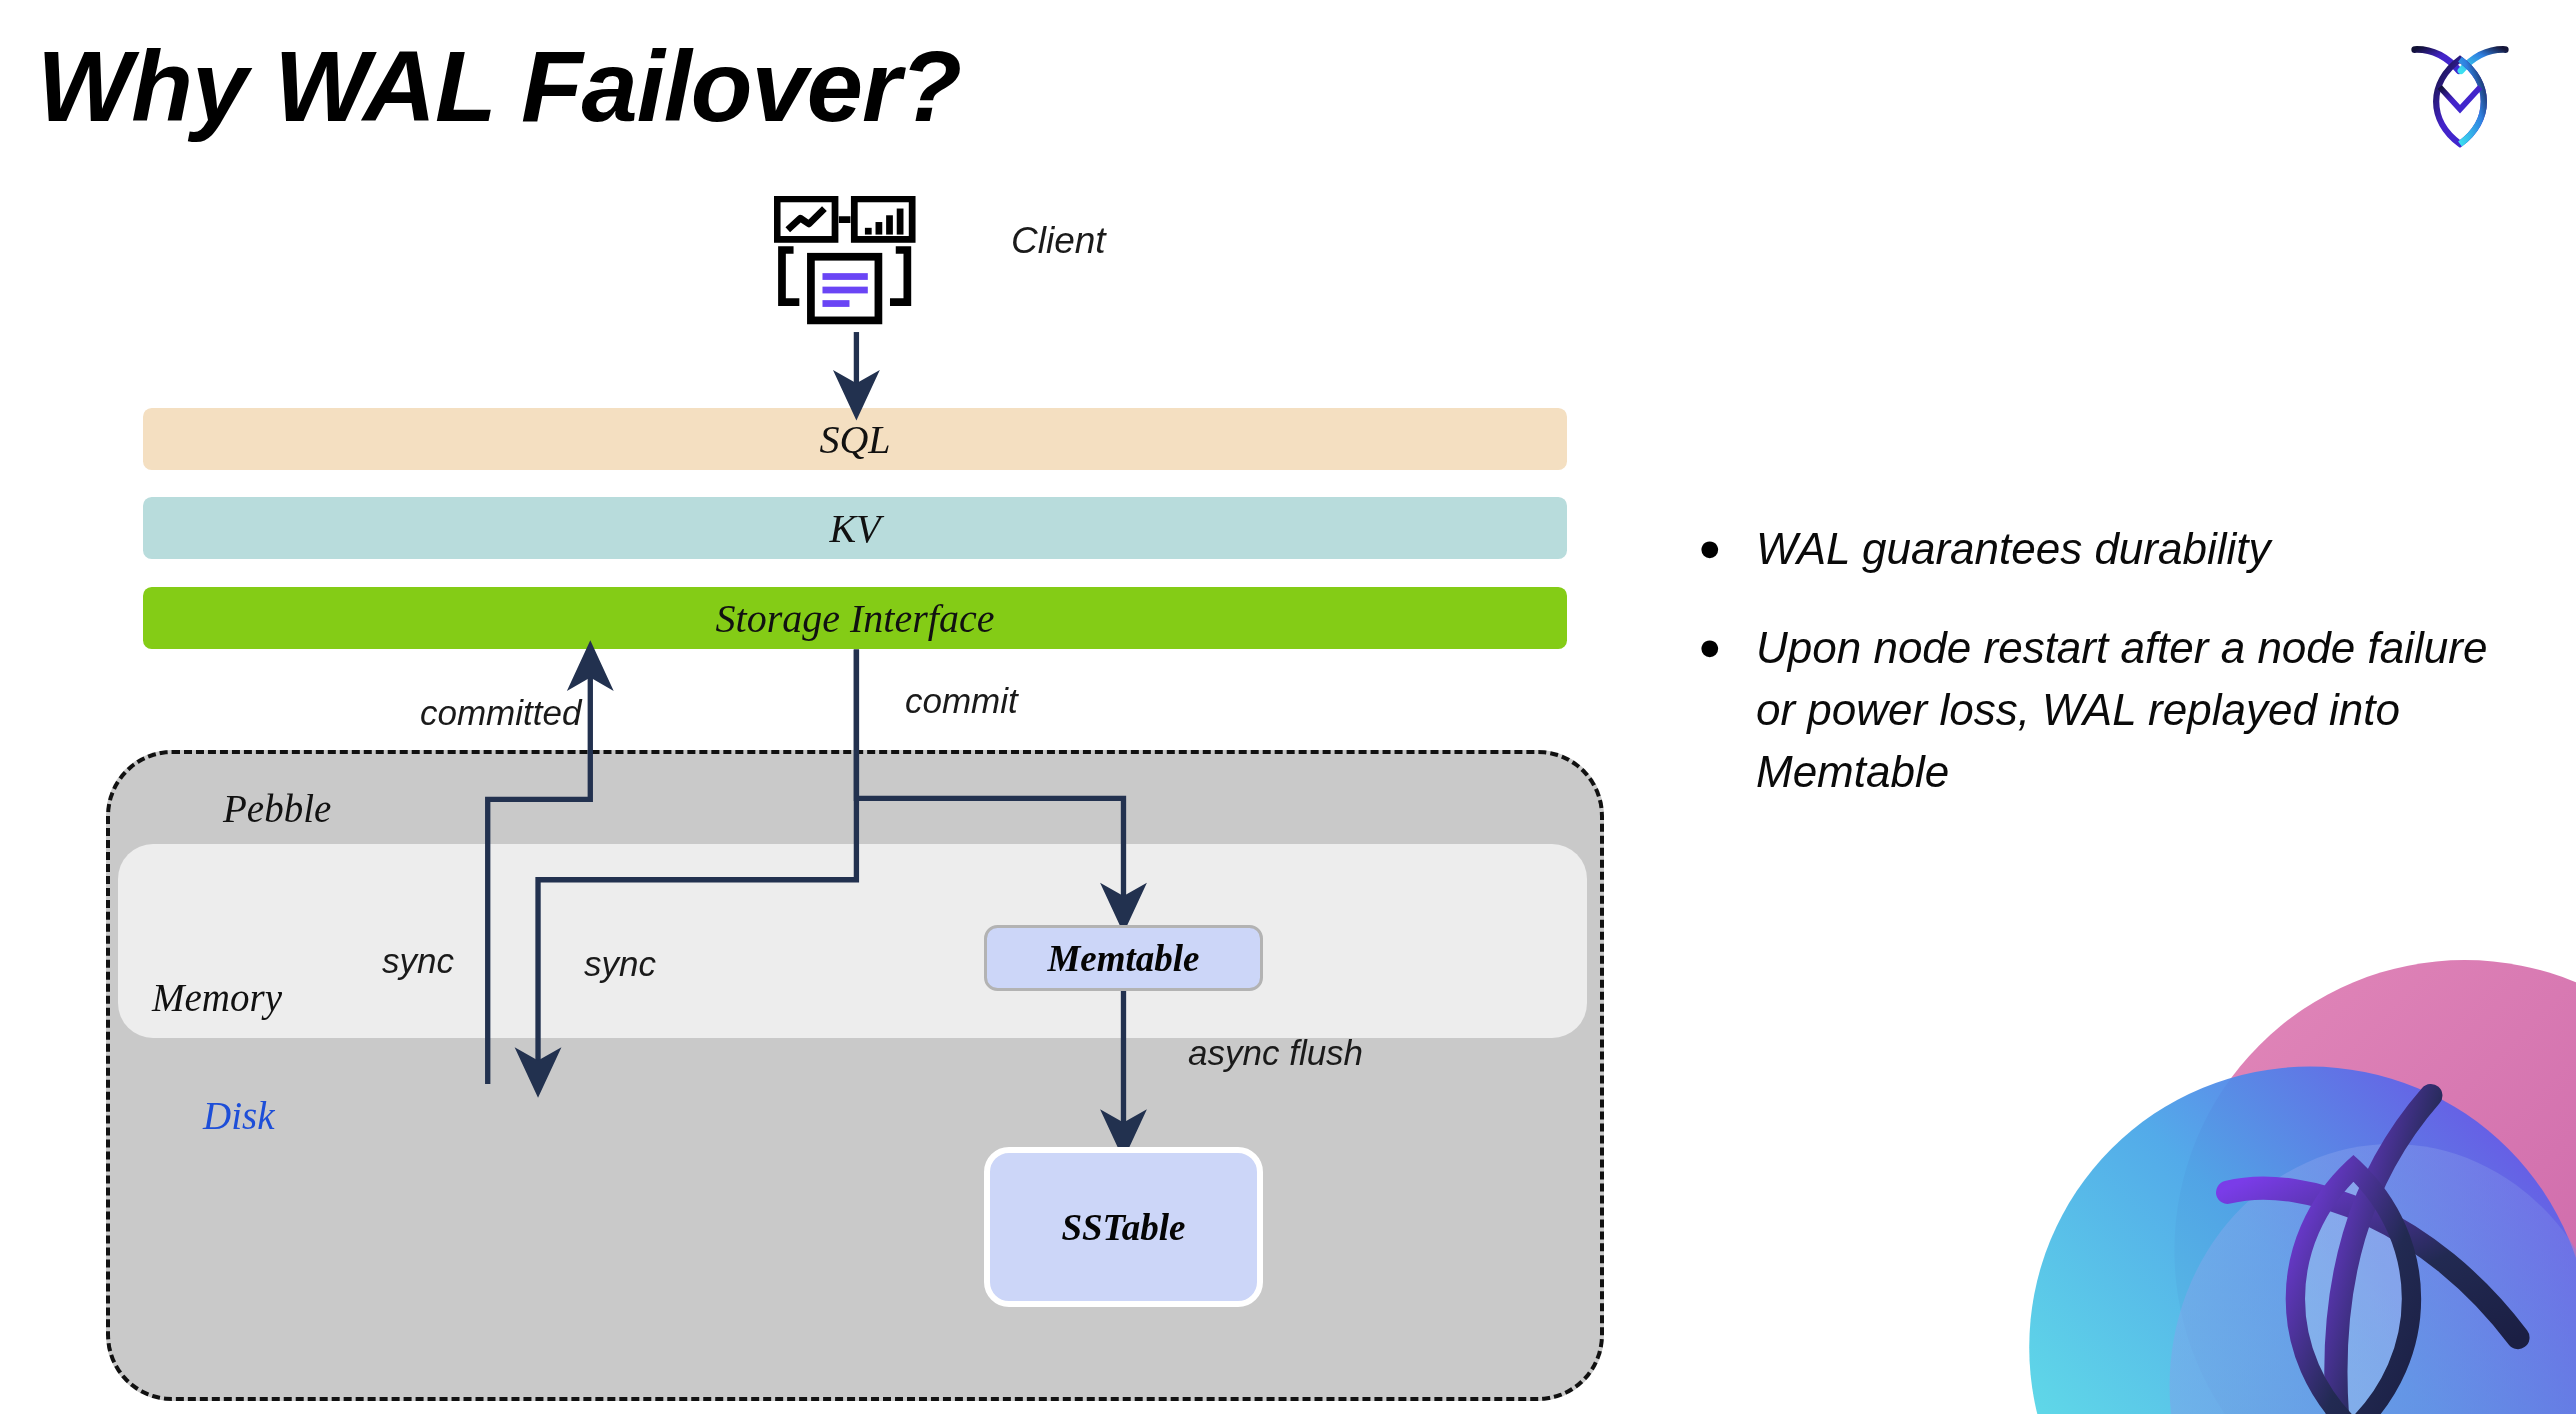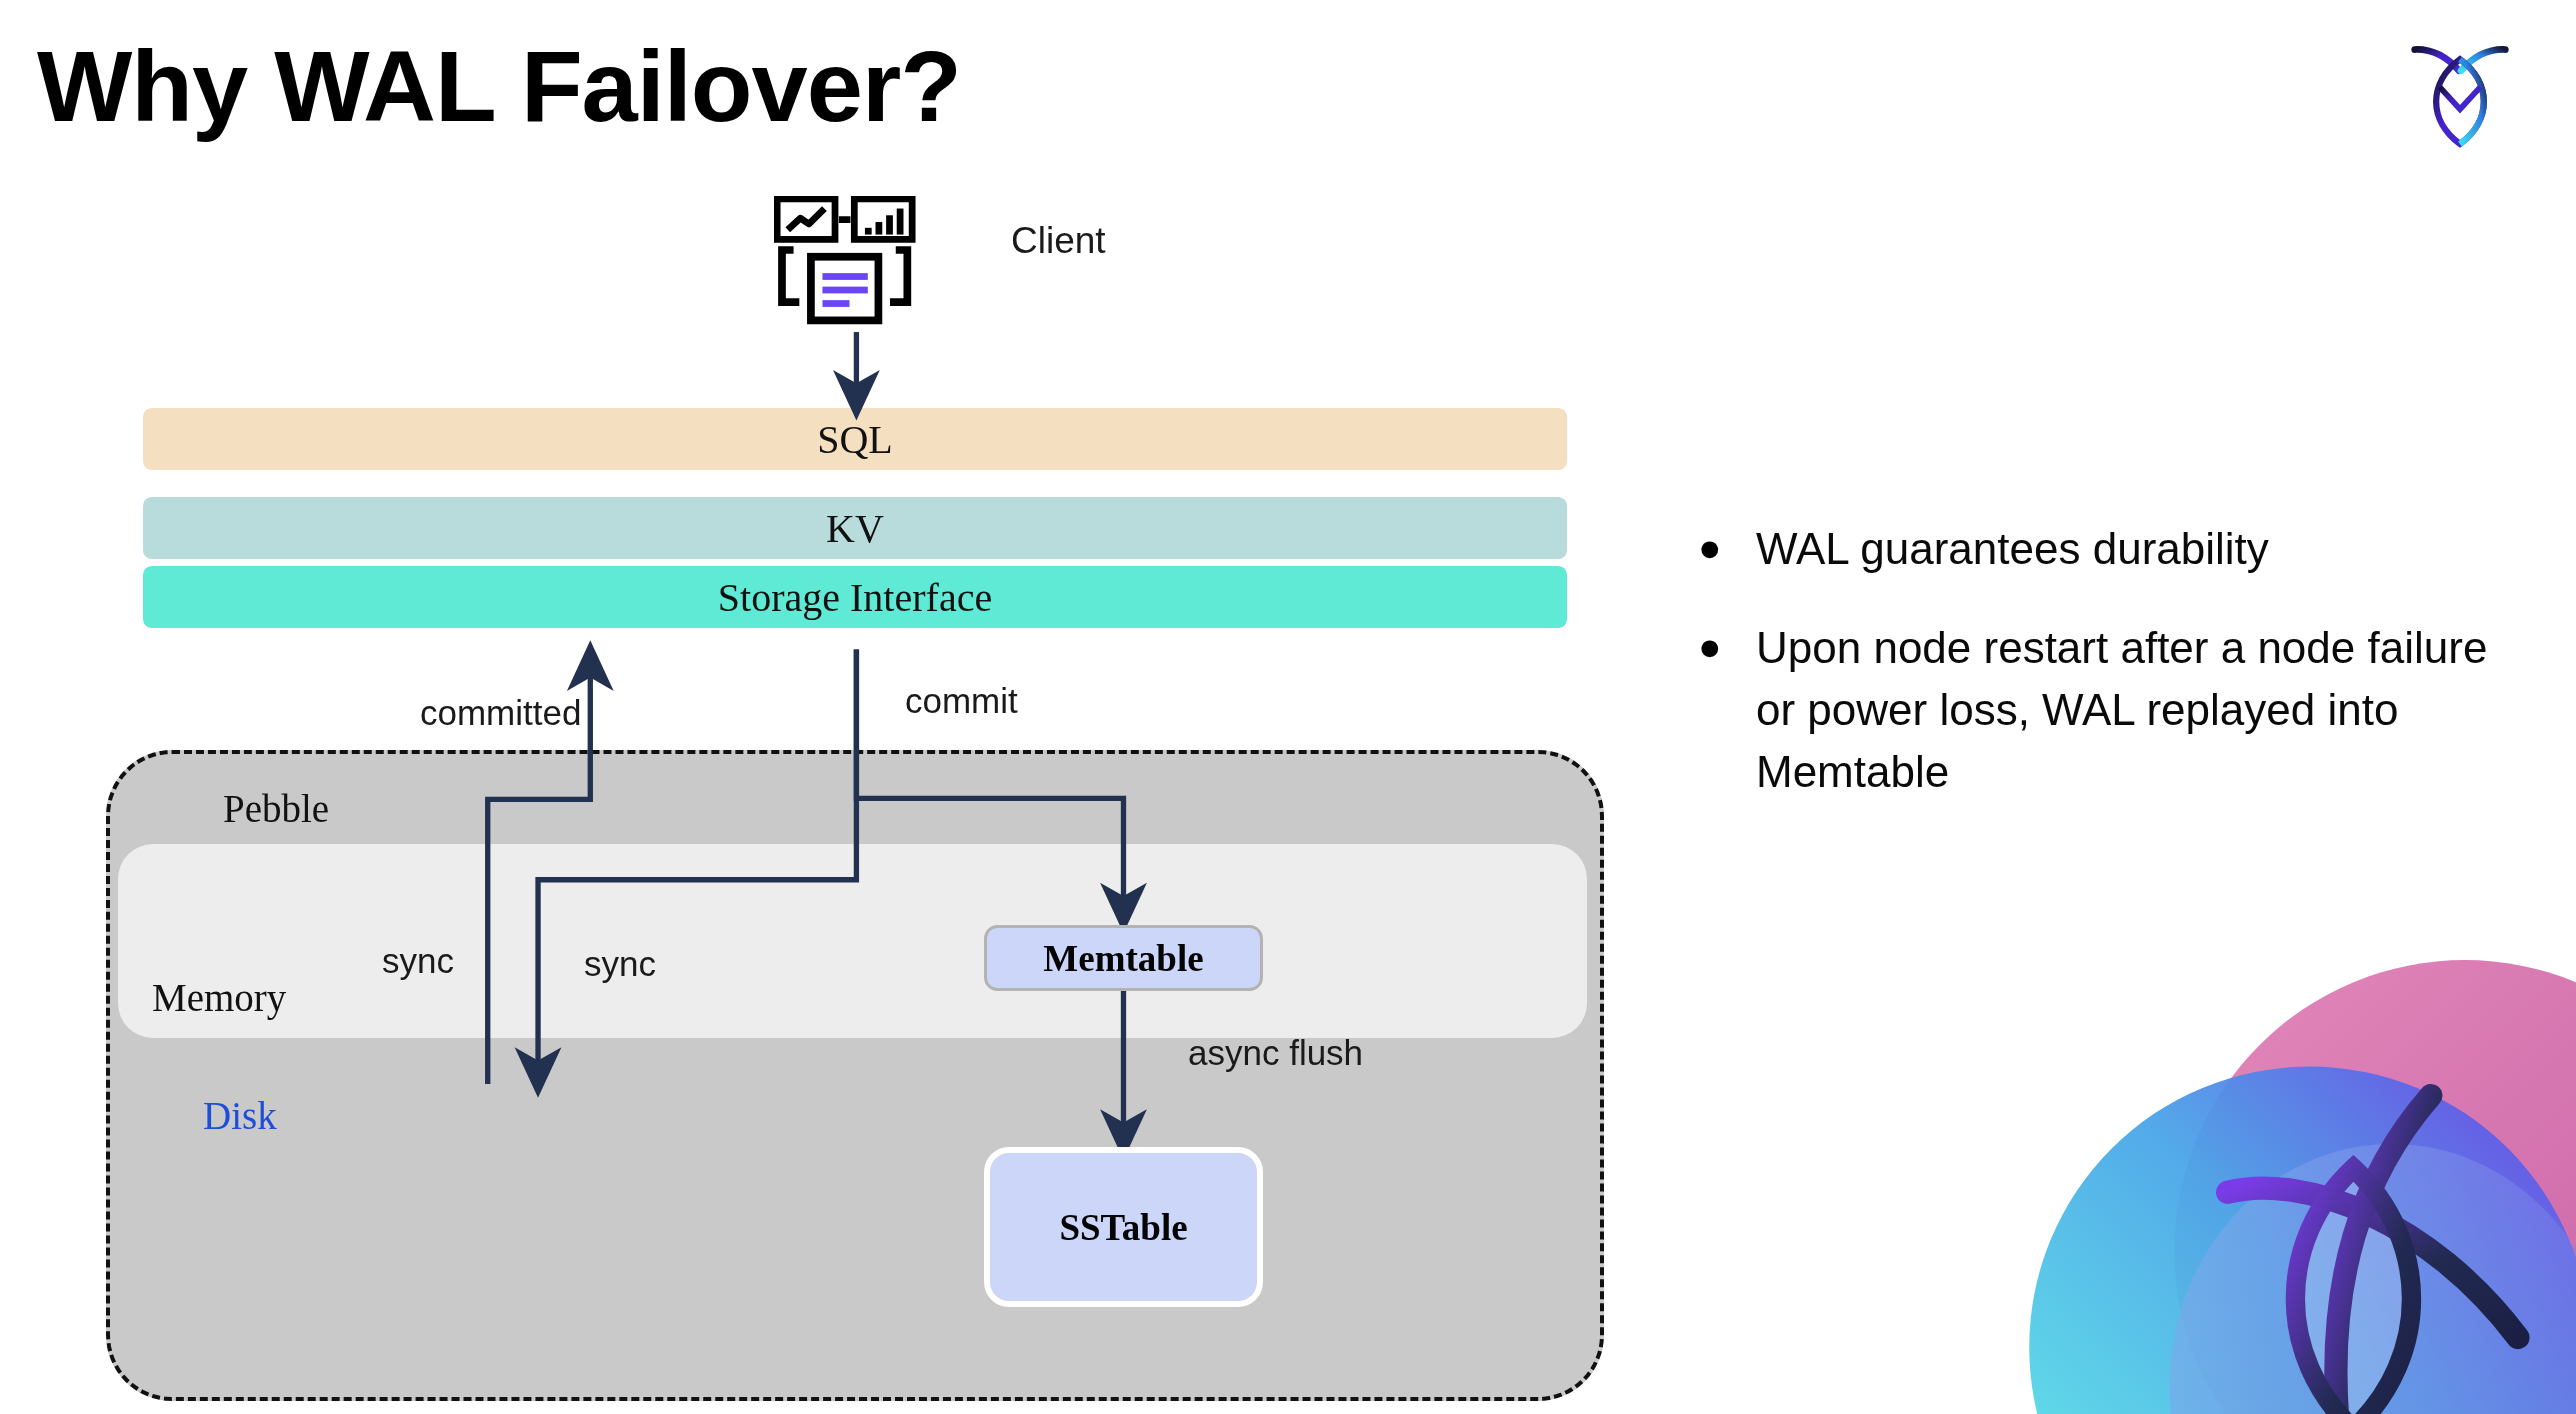--- a/index.html
+++ b/index.html
@@ -7,20 +7,21 @@
     padding: 0;
     background: #ffffff;
   }
   #slide {
     position: relative;
     width: 2576px;
     height: 1415px;
     background: #ffffff;
     overflow: hidden;
     font-family: "Liberation Sans", sans-serif;
+    font-style: italic;
   }
 
   
   #title {
     position: absolute;
     left: 37px;
     top: 29px;
     font-family: "Liberation Sans", sans-serif;
     font-weight: 700;
     font-size: 101px;
@@ -74,21 +75,21 @@
     display: flex;
     align-items: center;
     justify-content: center;
     font-family: "Liberation Serif", serif;
     font-size: 40px;
     color: #111111;
     text-align: center;
   }
   #bar-sql     { top: 408px; background: #f4dfc1; }
   #bar-kv      { top: 497px; background: #b8dcdc; }
-  #bar-storage { top: 566px; background: #5eead4; }
+  #bar-storage { top: 587px; background: #84cc16; }
 
   
   #pebble-box {
     position: absolute;
     left: 106px;
     top: 750px;
     width: 1498px;
     height: 651px;
     background: #c9c9c9;
     border: 4.8px dashed #111111;

